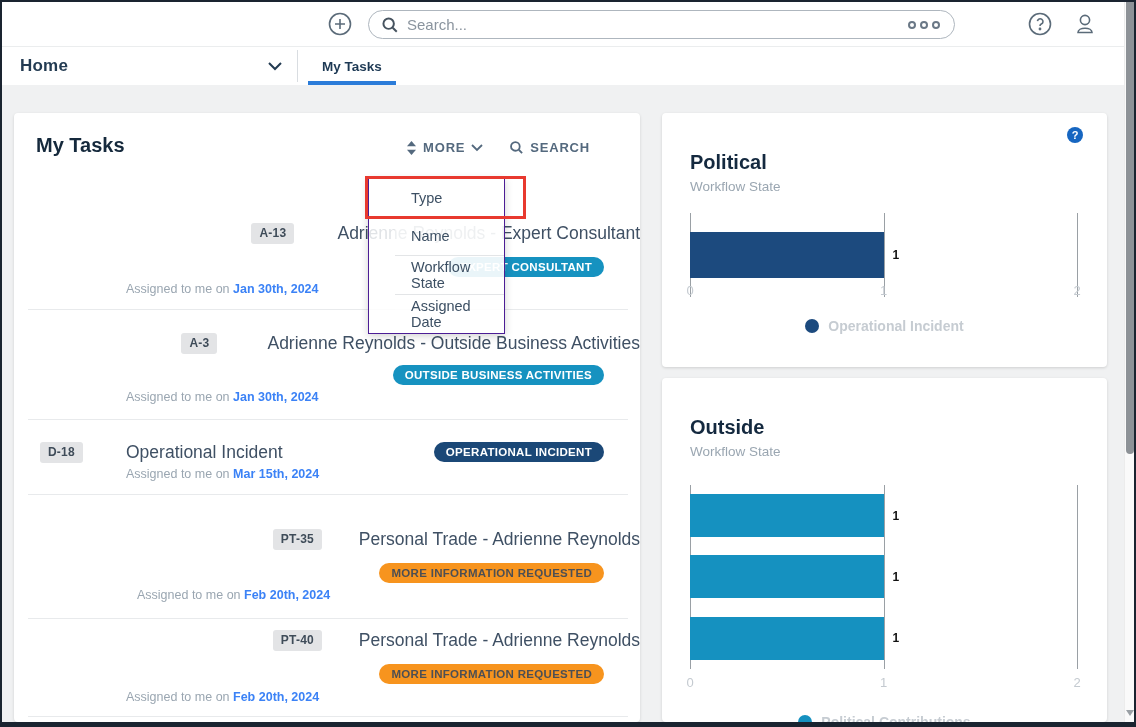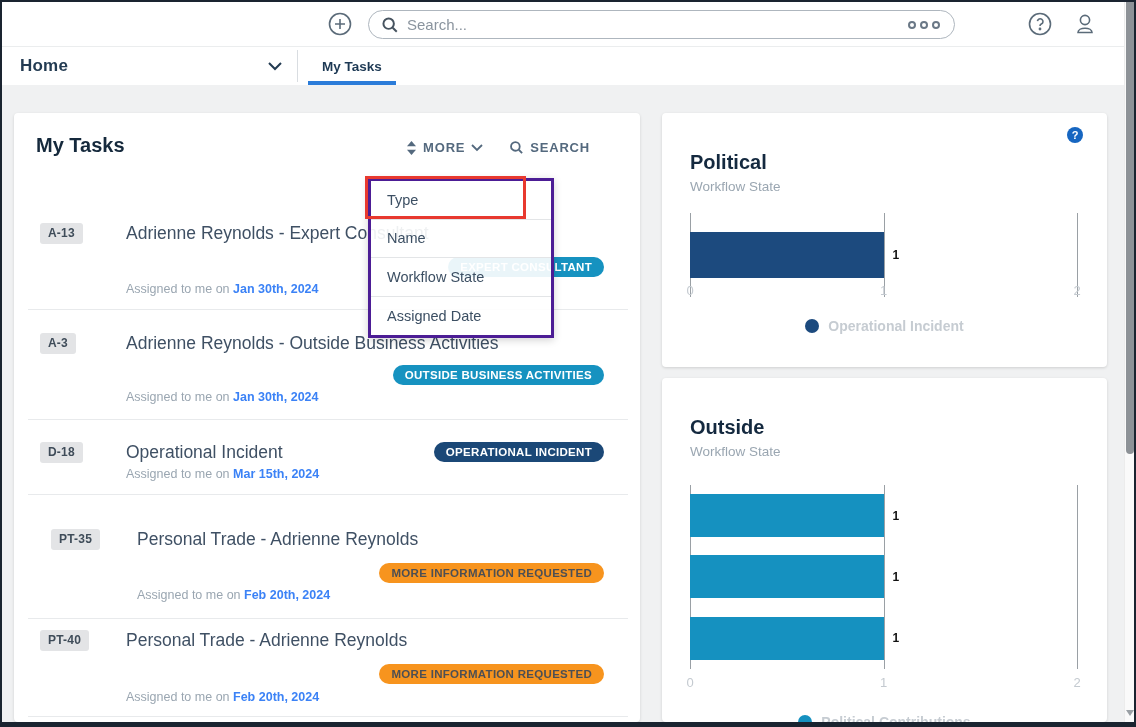--- a/index.html
+++ b/index.html
@@ -48,21 +48,21 @@
   .panel-title { position:absolute; left:22px; top:21px; font-size:20px; font-weight:700; color:#15293c; }
 
   .controls { position:absolute; top:27px; right:50px; display:flex; align-items:center; gap:8px;
     font-size:13px; font-weight:700; letter-spacing:.8px; color:#54697e; }
   .ctrl { display:flex; align-items:center; gap:6px; cursor:pointer; }
   .ctrl-gap { width:10px; }
 
   
   .task-row { position:absolute; left:0; width:626px; padding-left:26px; cursor:pointer; }
   .task-row::after { content:""; position:absolute; left:14px; right:12px; bottom:0; height:1px; background:#e8eaec; }
-  .title-row { display:flex; align-items:flex-start; }
+  .title-row { display:flex; align-items:flex-start;justify-content:flex-end; }
   .id-col { width:86px; flex:0 0 86px; padding-top:2px; }
   .id-badge { display:inline-block; background:#e3e4e6; color:#3f4c59; font-size:12px; font-weight:700;
     padding:3px 8px 4px; border-radius:3px; letter-spacing:.2px; }
   .task-title { font-size:17.5px; color:#3f5064; line-height:24px; }
   .badge-line { display:flex; justify-content:flex-end; padding-right:36px; }
   .type-badge { display:inline-flex; align-items:center; height:20px; border-radius:10px;
     padding:0 12px; font-size:11.5px; font-weight:700; letter-spacing:.3px; color:#fff; white-space:nowrap; }
   .type-badge.teal { background:#1692c0; }
   .type-badge.navy { background:#1b4877; }
   .type-badge.orange { background:#f7941e; color:#4d4f53; }
@@ -75,23 +75,23 @@
   .row-2 .badge-line { margin-top:10px; } .row-2 .assigned { margin-top:5px; }
   .row-3 { top:307px; height:75px; padding-top:20px; }
   .row-3 .title-row .type-badge { margin-left:auto; margin-right:36px; margin-top:2px; }
   .row-3 .assigned { margin-top:3px; }
   .row-4 { top:391px; height:115px; padding-top:23px;padding-left:37px; }
   .row-4 .badge-line { margin-top:12px; } .row-4 .assigned { margin-top:5px; }
   .row-5 { top:497px; height:107px; padding-top:18px; }
   .row-5 .badge-line { margin-top:12px; } .row-5 .assigned { margin-top:6px; }
 
   
-  .sort-menu { position:absolute; left:366px; top:176px; width:186px; z-index:20;
-    background:rgba(255,255,255,.84); border:3px solid #4c1d95;
-    box-shadow:0 2px 8px rgba(0,0,0,.18); }
+  .sort-menu { position:absolute; left:366px; top:176px; width:137px; z-index:20;
+    background:rgba(255,255,255,.84); border:1px solid #4c1d95;
+    box-shadow:0 2px 8px rgba(0,0,0,.18);padding-left:26px; }
   .sort-item { height:38.5px; display:flex; align-items:center; padding-left:16px;
     font-size:14.5px; color:#3c4f63; border-bottom:1px solid #e3e5e7;
     background:rgba(255,255,255,.45); cursor:pointer; }
   .sort-item:last-child { border-bottom:none; }
   .highlight-box { position:absolute; left:363px; top:174px; width:161px; height:43px;
     border:3px solid #e8392f; z-index:21; pointer-events:none; }
 
   
   .chart-title { position:absolute; left:28px; top:38px; font-size:20px; font-weight:700; color:#14293f; }
   .chart-subtitle { position:absolute; left:28px; top:66px; font-size:13.5px; color:#9aa6b1; }

